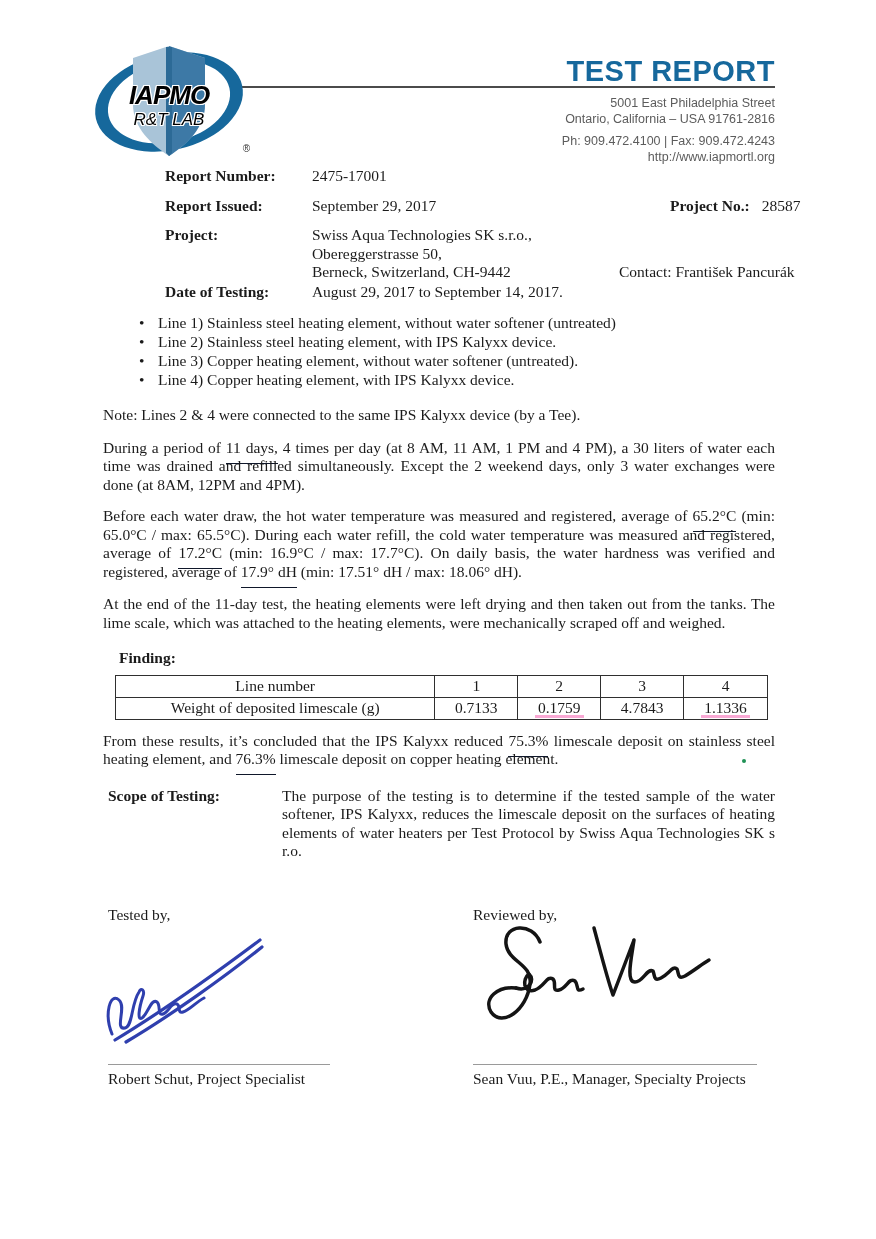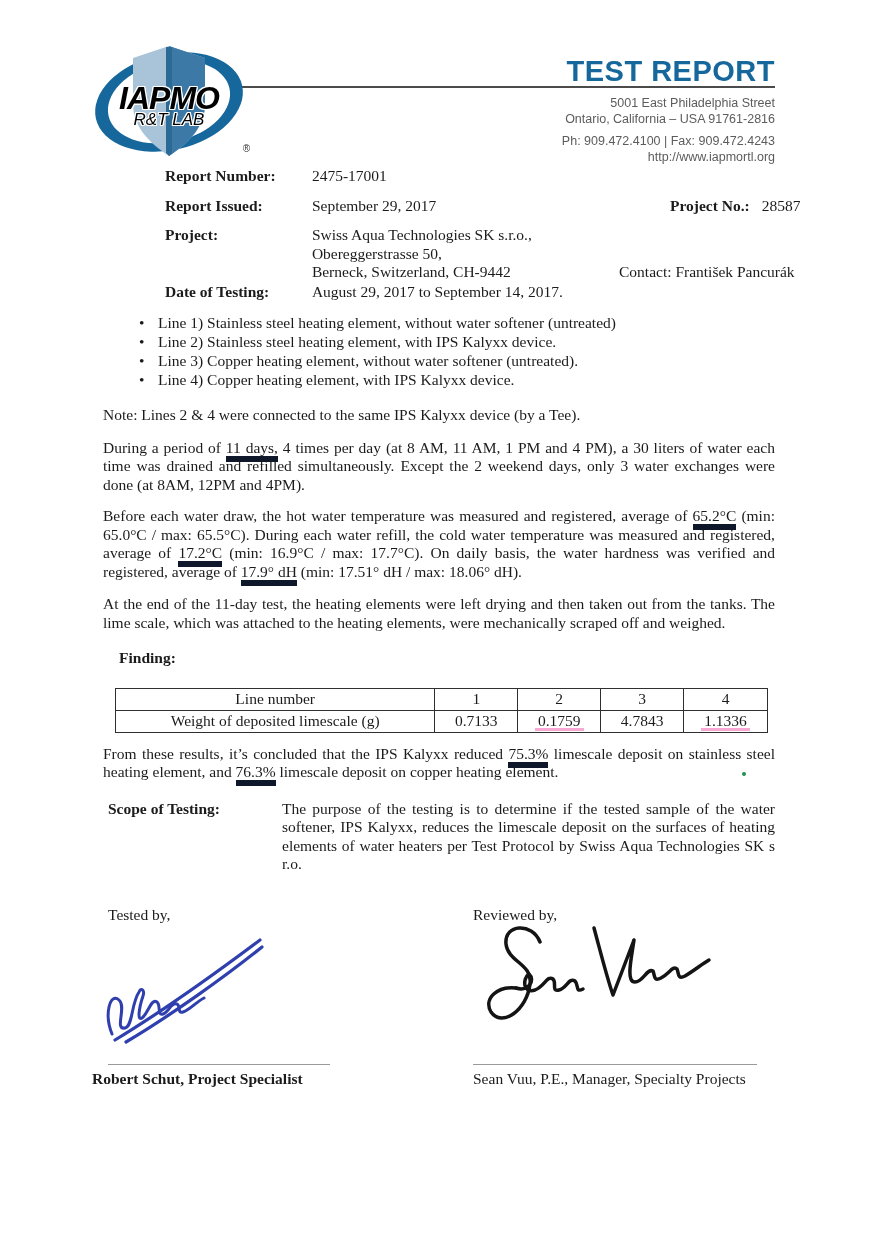--- a/index.html
+++ b/index.html
@@ -7,21 +7,21 @@
         font-family:"Liberation Serif",serif;color:#1b1b1b;overflow:hidden;}
 
   
   .header-rule{position:absolute;top:86px;left:233px;width:542px;height:2px;background:#4b4b4b;}
   .logo{position:absolute;left:94px;top:44px;width:150px;height:116px;}
   .logo-ring{position:absolute;left:0;top:10px;width:150px;height:96px;box-sizing:border-box;
              border:solid #16689c;border-width:8px 13px;border-radius:50%;transform:rotate(-13deg);}
   .logo-shield{position:absolute;left:39px;top:2px;width:72px;height:110px;}
   .logo-t1{position:absolute;left:0;top:36px;width:100%;text-align:center;
            font-family:"Liberation Sans",sans-serif;font-style:italic;font-weight:bold;
-           font-size:32px;letter-spacing:-1px;color:#000;
+           font-size:26px;letter-spacing:-1px;color:#000;
            text-shadow:1px 0 #fff,-1px 0 #fff,0 1px #fff,0 -1px #fff,1px 1px #fff,-1px -1px #fff,1px -1px #fff,-1px 1px #fff;}
   .logo-t2{position:absolute;left:0;top:66px;width:100%;text-align:center;
            font-family:"Liberation Sans",sans-serif;font-style:italic;font-weight:normal;
            font-size:17px;color:#000;
            text-shadow:1px 0 #fff,-1px 0 #fff,0 1px #fff,0 -1px #fff,1px 1px #fff,-1px -1px #fff,1px -1px #fff,-1px 1px #fff;}
   .logo-reg{position:absolute;right:-6px;bottom:6px;font-size:10px;color:#333;font-family:"Liberation Sans",sans-serif;}
   .report-title{position:absolute;top:55px;right:101px;font-family:"Liberation Sans",sans-serif;
                 font-weight:bold;font-size:29px;letter-spacing:0.5px;color:#16689c;white-space:nowrap;}
   .header-address{position:absolute;top:96px;right:101px;text-align:right;
                   font-family:"Liberation Sans",sans-serif;font-size:12.5px;color:#5c5c5c;line-height:15.5px;}
@@ -43,41 +43,41 @@
   .bullet::before{content:"\2022";position:absolute;left:36px;}
 
   .note{margin-top:17px;}
   .para{text-align:justify;}
   .p1{margin-top:14px;}
   .p2{margin-top:13px;}
   .p3{margin-top:14px;}
   .p4{margin-top:12px;position:relative;}
   .finding{margin-top:17px;margin-left:16px;font-weight:bold;}
 
-  .limescale-table{margin-top:20px;margin-left:12px;border-collapse:collapse;width:653px;font-size:15.5px;}
+  .limescale-table{margin-top:7px;margin-left:12px;border-collapse:collapse;width:653px;font-size:15.5px;}
   .limescale-table td{border:1.6px solid #2f2f2f;text-align:center;height:19px;padding:1px 0;}
 
-  .u-red{border-bottom:6px solid #0f172a;padding-bottom:0px;}
+  .u-red{border-bottom:1px solid #0f172a;padding-bottom:7px;}
   .u-green{display:inline-block;border-bottom:3px solid #f9a8d4;line-height:15px;padding:0 3px;}
   .green-dot{position:absolute;width:4px;height:4px;background:#1f9155;border-radius:50%;left:639px;top:27px;}
 
   .scope{position:relative;margin-top:18px;min-height:80px;}
   .scope-label{position:absolute;left:5px;top:0;font-weight:bold;}
   .scope-text{margin-left:179px;width:493px;text-align:justify;line-height:18.5px;}
 
   
   .sig-section{position:absolute;left:0;top:900px;width:876px;height:220px;font-size:15.5px;line-height:18.5px;}
   .sig-label-tested{position:absolute;left:108px;top:6px;}
   .sig-label-reviewed{position:absolute;left:473px;top:6px;}
   .sig-tested-svg{position:absolute;left:100px;top:30px;}
   .sig-reviewed-svg{position:absolute;left:474px;top:18px;}
   .sig-line{border-top:1.5px solid #9a9a9a;position:absolute;top:164px;}
   .sig-line-tested{left:108px;width:222px;}
   .sig-line-reviewed{left:473px;width:284px;}
-  .sig-name-tested{position:absolute;left:92px;top:170px;white-space:nowrap;font-weight:bold;}
+  .sig-name-tested{position:absolute;left:108px;top:170px;white-space:nowrap;}
   .sig-name-reviewed{position:absolute;left:473px;top:170px;white-space:nowrap;}
 </style>
 </head>
 <body>
 
 <div class="page">
 
   <div>
     <div class="header-rule"></div>
 

